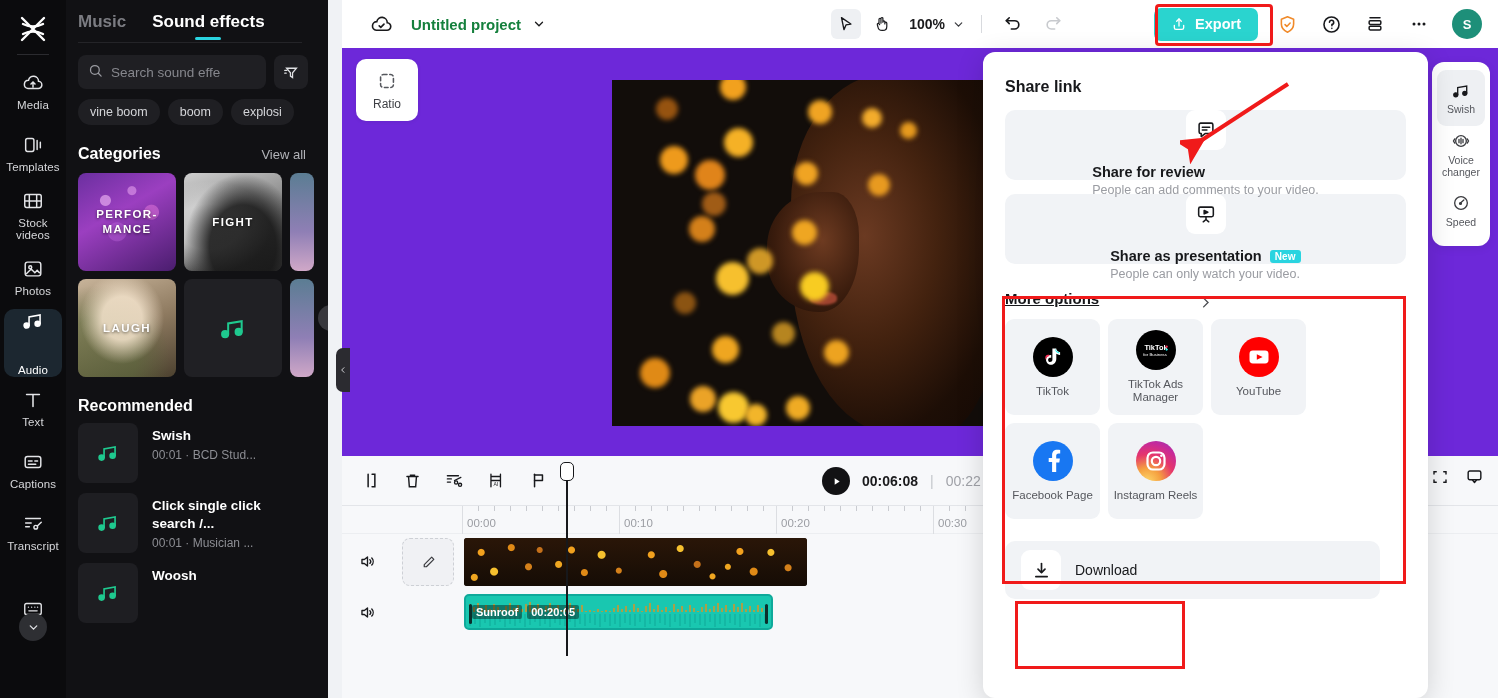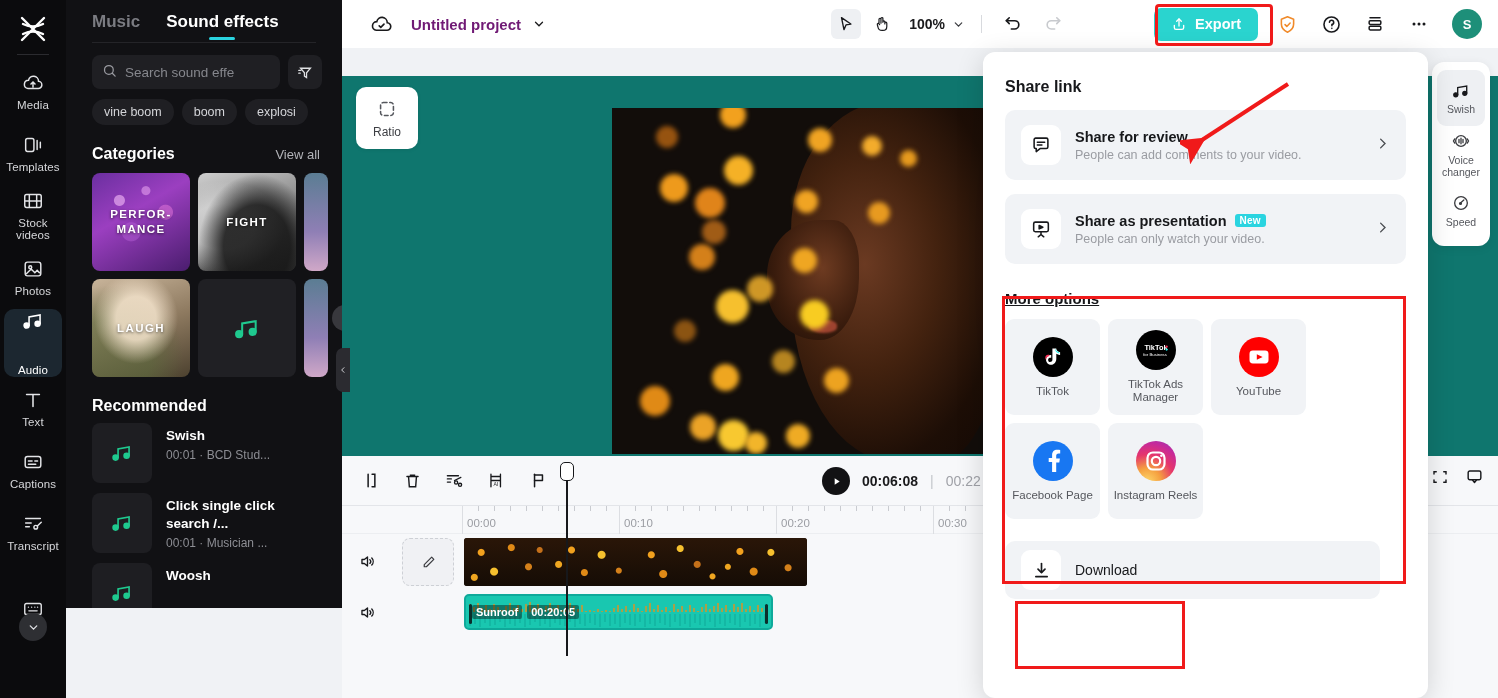--- a/index.html
+++ b/index.html
@@ -31,21 +31,21 @@
   .rail-item.active .ri-label { color:#ffffff; }
   .rail-item .ri-ico { display:flex; align-items:center; justify-content:center; height:24px; }
   .rail-chevron {
     position:absolute; left:50%; transform:translateX(-50%); top:613px;
     width:28px; height:28px; border-radius:50%; background:#2e2f33;
     display:flex; align-items:center; justify-content:center; cursor:pointer; z-index:22;
   }
 
   
   #audio-panel {
-    position:absolute; left:66px; top:0; width:276px; height:608px;
+    position:absolute; left:52px; top:0; width:276px; height:698px;
     background:#111114; overflow:hidden; z-index:15;
   }
   .ap-tabs { display:flex; gap:26px; padding:12px 26px 0 26px; position:relative; }
   .ap-tab { font-size:17px; font-weight:bold; color:#7b7c82; cursor:pointer; padding-bottom:10px; position:relative; }
   .ap-tab.active { color:#ffffff; }
   .ap-tab.active:after {
     content:""; position:absolute; left:50%; transform:translateX(-50%); bottom:2px;
     width:26px; height:3px; border-radius:2px; background:#2ad4e0;
   }
   .ap-tabline { height:1px; background:#242428; margin:0 26px; }
@@ -122,21 +122,21 @@
     background:#2b2b30; border-radius:7px 0 0 7px; display:flex; align-items:center;
     justify-content:center; cursor:pointer; z-index:16;
   }
 
   
   #topbar {
     position:absolute; left:342px; top:0; width:1156px; height:48px;
     background:#ffffff; display:flex; align-items:center; z-index:10;
   }
   .tb-cloud { margin-left:28px; display:flex; align-items:center; cursor:pointer; }
-  .tb-title { margin-left:18px; font-size:15px; font-weight:bold; color:#701a75; }
+  .tb-title { margin-left:18px; font-size:15px; font-weight:bold; color:#15803d; }
   .tb-caret { margin-left:11px; cursor:pointer; display:flex; }
   .tb-spacer { flex:1; }
   .tb-tool {
     width:30px; height:30px; border-radius:6px; display:flex; align-items:center;
     justify-content:center; cursor:pointer;
   }
   .tb-tool.sel { background:#eef0f3; }
   .tb-zoom { display:flex; align-items:center; gap:7px; margin-left:12px; cursor:pointer; }
   .tb-zoom-val { font-size:14px; font-weight:bold; color:#1a1a1c; }
   .tb-sep { width:1px; height:18px; background:#d8dade; margin:0 16px; }
@@ -153,22 +153,21 @@
   .tb-right-ico { width:30px; height:30px; display:flex; align-items:center; justify-content:center; cursor:pointer; margin-left:14px; }
   #avatar {
     width:30px; height:30px; border-radius:50%; background:#1d8f79; color:#fff; font-size:13px;
     font-weight:bold; display:flex; align-items:center; justify-content:center; margin-left:18px;
     margin-right:16px; cursor:pointer;
   }
 
   
   #preview-area {
     position:absolute; left:342px; top:48px; width:1156px; height:408px;
-    background:#0f766e;
-    margin-top:28px;
+    background:#6d28d9;
   }
   #ratio-btn {
     position:absolute; left:14px; top:11px; width:62px; height:62px; background:#ffffff;
     border-radius:10px; display:flex; flex-direction:column; align-items:center;
     justify-content:center; gap:5px; cursor:pointer; box-shadow:0 1px 4px rgba(0,0,0,.07);
   }
   #ratio-btn .rb-label { font-size:12px; color:#3d3f44; }
   #video-frame {
     position:absolute; left:270px; top:32px; width:375px; height:346px;
     background:#120d0a; overflow:hidden;
@@ -241,21 +240,21 @@
 
   
   #share-popover {
     position:absolute; left:983px; top:52px; width:445px; height:646px;
     background:#ffffff; border-radius:12px; box-shadow:0 6px 28px rgba(0,0,0,.16); z-index:40;
     padding:26px 22px 0 22px; overflow:hidden;
   }
   .sp-h { font-size:16px; font-weight:bold; color:#17181b; }
   .sp-row {
     margin-top:14px; height:70px; background:#f1f3f6; border-radius:10px; display:flex;
-    align-items:center; padding:0 16px; gap:14px; cursor:pointer;
+    align-items:center; padding:0 16px; gap:14px; cursor:pointer;flex-direction:column;
   }
   .sp-ico-box { width:40px; height:40px; border-radius:9px; background:#ffffff; display:flex; align-items:center; justify-content:center; flex:0 0 40px; }
   .sp-row-text { flex:1; }
   .sp-row-title { font-size:14.5px; font-weight:bold; color:#17181b; display:flex; align-items:center; gap:8px; }
   .sp-badge { background:#2ad4e0; color:#ffffff; font-size:10px; font-weight:bold; padding:1px 5px; border-radius:3px; letter-spacing:.2px; }
   .sp-row-sub { font-size:12.5px; color:#9a9ca2; margin-top:3px; }
   .sp-more-h { font-size:15px; font-weight:bold; color:#17181b; margin-top:26px;text-decoration:underline; }
   .sp-grid { display:flex; flex-wrap:wrap; gap:8px; margin-top:12px; width:400px; }
   .sp-tile {
     width:95px; height:96px; background:#f1f3f6; border-radius:9px; display:flex;

